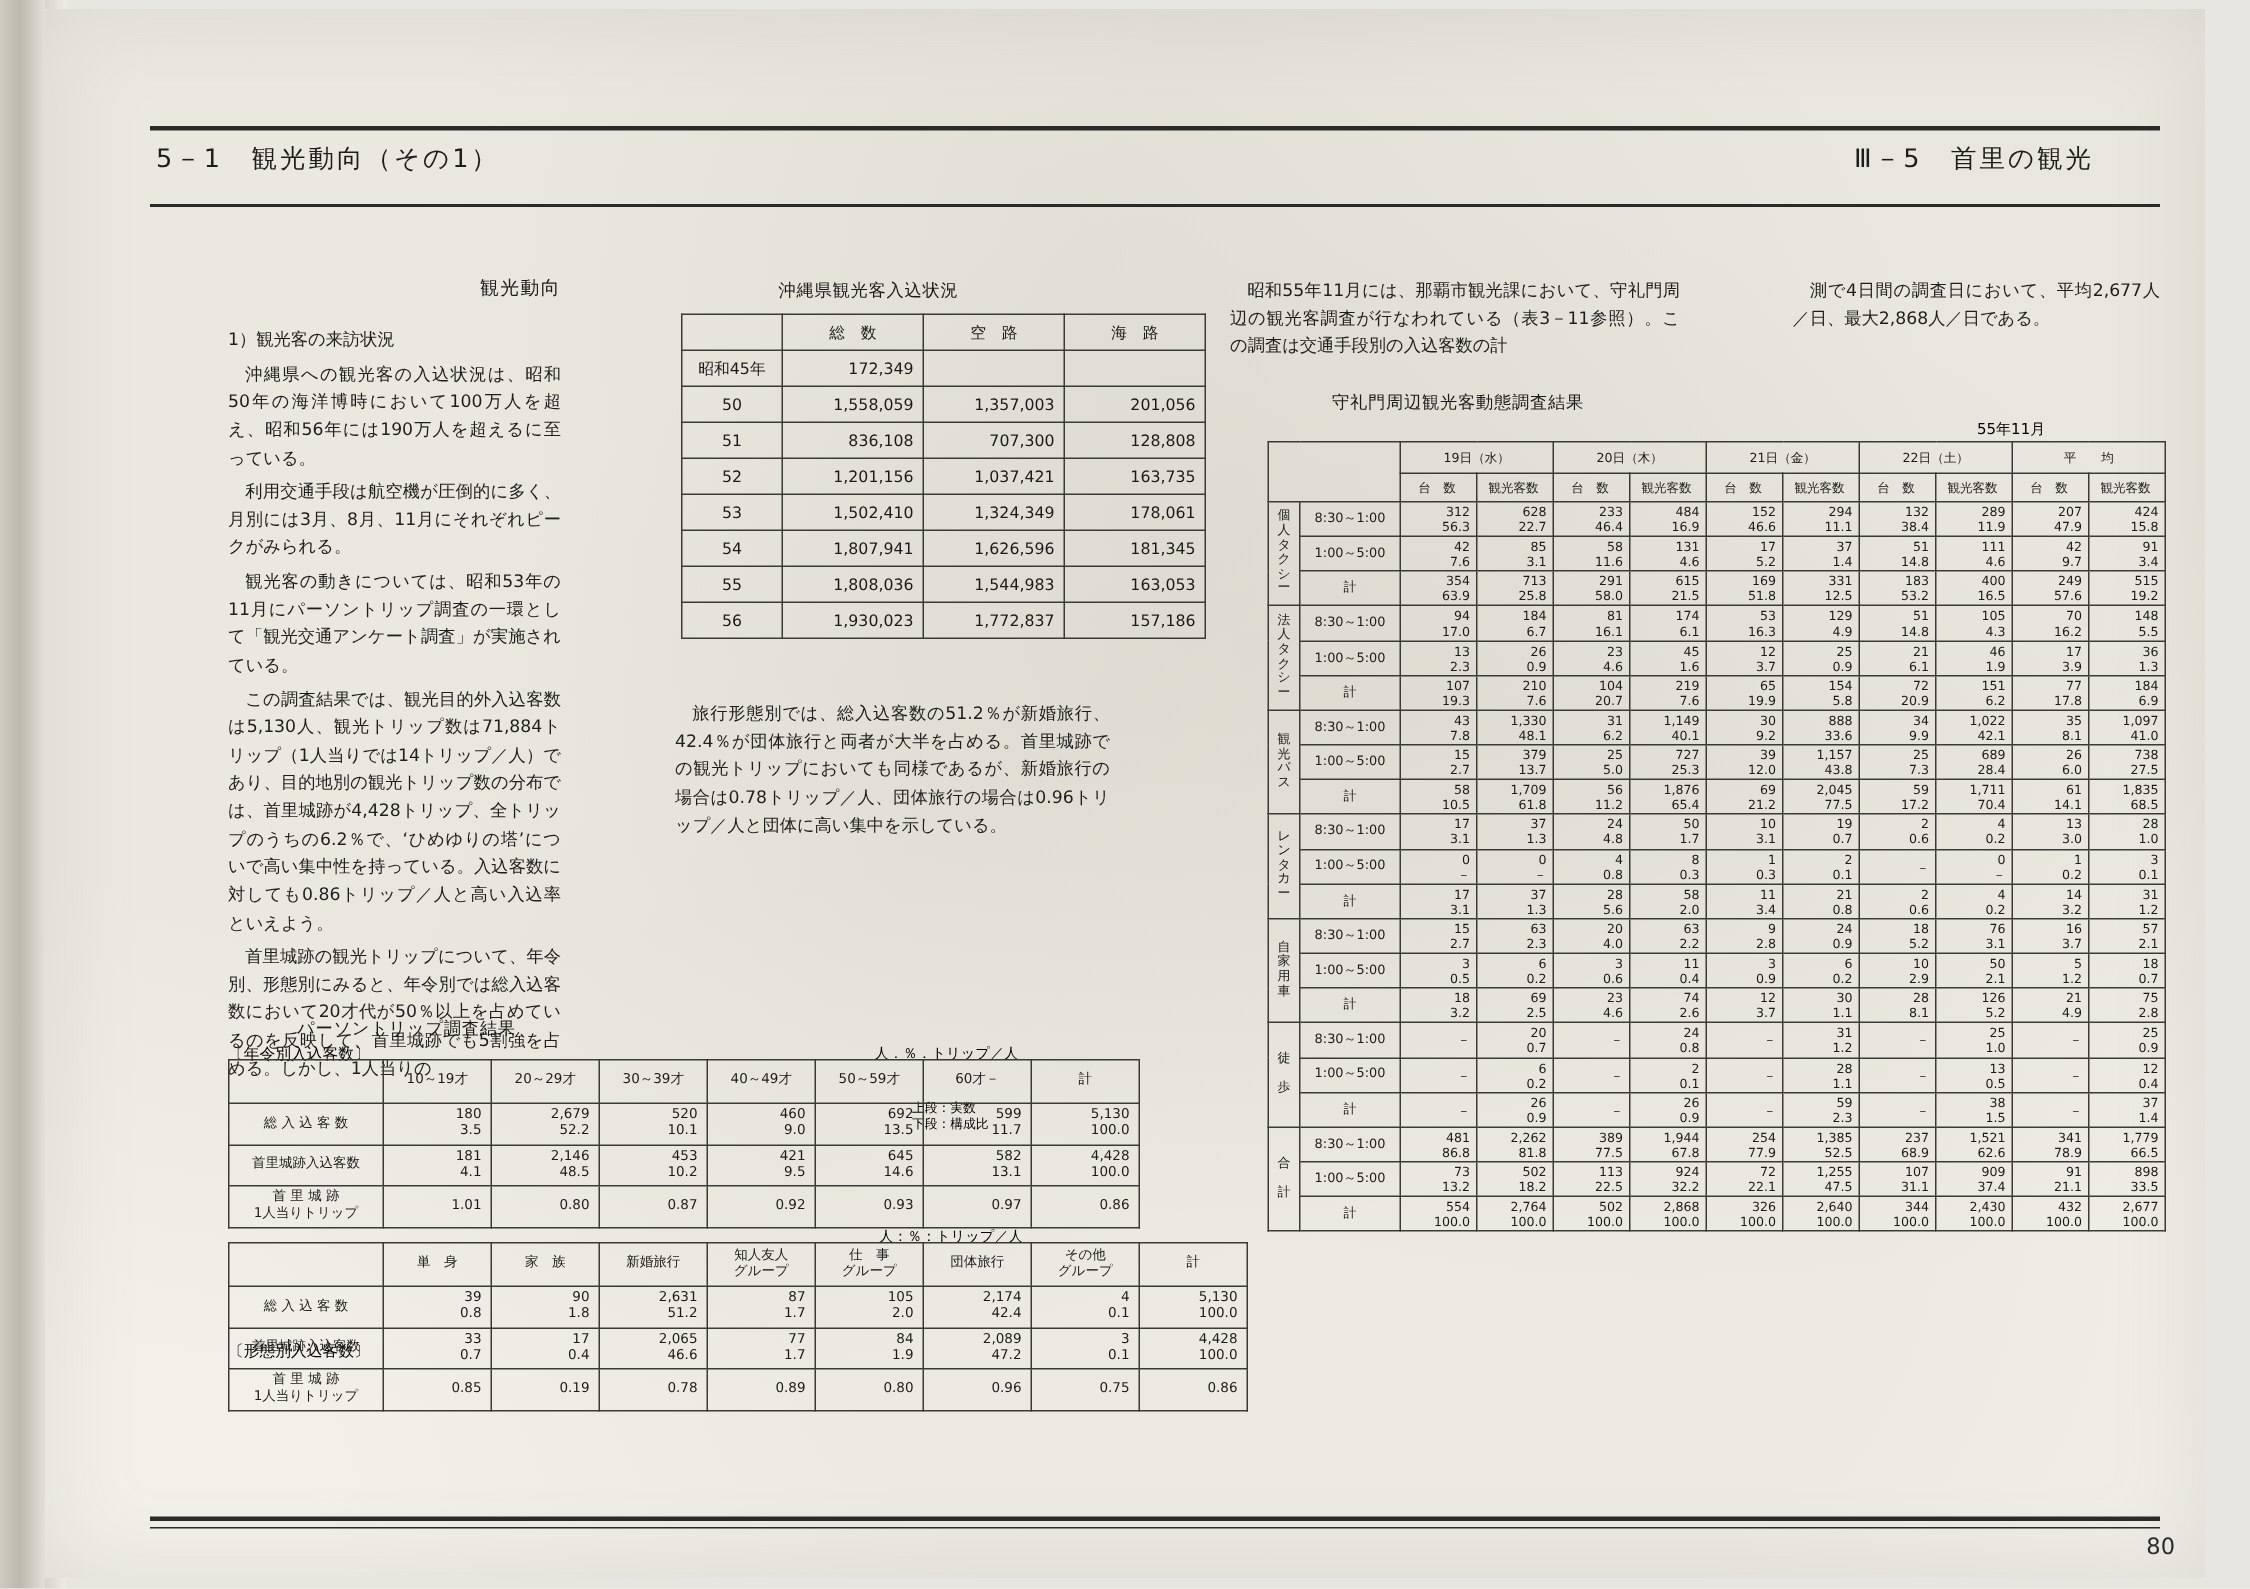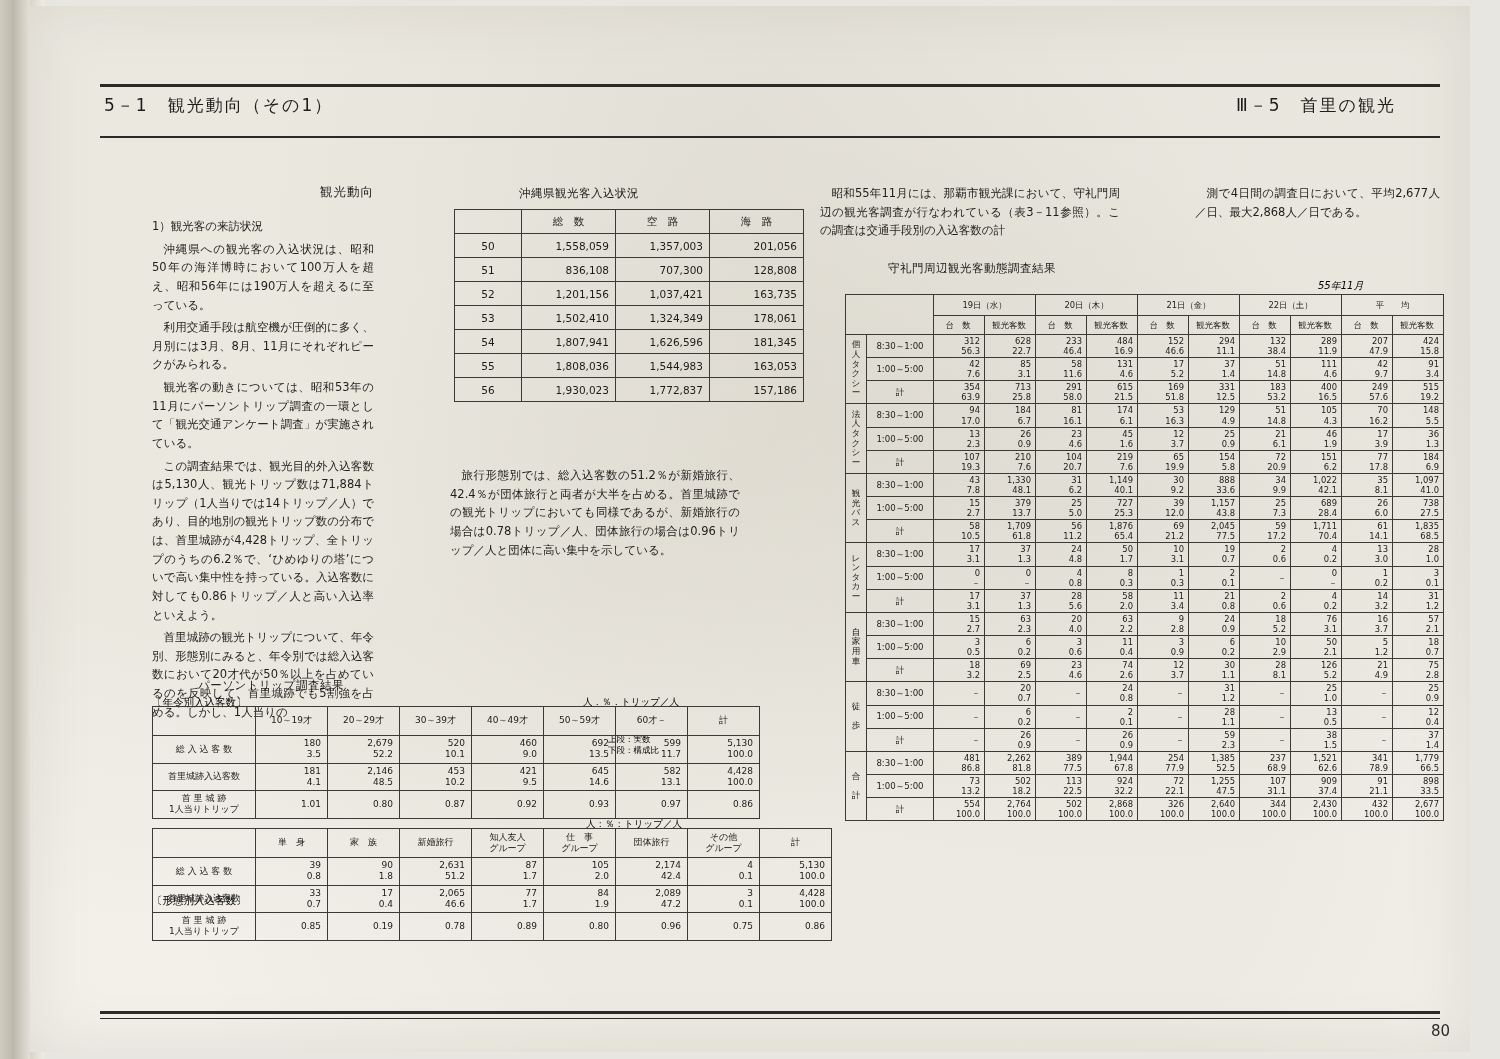--- a/index.html
+++ b/index.html
@@ -133,20 +133,26 @@
   <div style="position:absolute;left:489px;top:180px;" class="cap">沖縄県観光客入込状況</div>
   <table class="tbl" id="t-pref">
       <tbody>
         <tr>
           <th class="c-lbl"></th>
           <th class="c-num">総　数</th>
           <th class="c-num">空　路</th>
           <th class="c-num">海　路</th>
         </tr>
         <tr>
+          <td class="c-lbl lbl">昭和45年</td>
+          <td class="c-num num">172,349</td>
+          <td class="c-num num"></td>
+          <td class="c-num num"></td>
+        </tr>
+        <tr>
           <td class="c-lbl lbl">50</td>
           <td class="c-num num">1,558,059</td>
           <td class="c-num num">1,357,003</td>
           <td class="c-num num">201,056</td>
         </tr>
         <tr>
           <td class="c-lbl lbl">51</td>
           <td class="c-num num">836,108</td>
           <td class="c-num num">707,300</td>
           <td class="c-num num">128,808</td>
@@ -189,21 +195,21 @@
   </div>
 
   <div class="col3" style="width:300px;">
     <div class="para para-indent">昭和55年11月には、那覇市観光課において、守礼門周辺の観光客調査が行なわれている（表3－11参照）。この調査は交通手段別の入込客数の計</div>
   </div>
   <div class="col4">
     <div class="para para-indent">測で4日間の調査日において、平均2,677人／日、最大2,868人／日である。</div>
   </div>
 
   <div style="position:absolute;left:858px;top:255px;" class="cap">守礼門周辺観光客動態調査結果</div>
-  <div style="position:absolute;left:1288px;top:273px;font-size:10px;font-style:italic;">55年11月</div>
+  <div style="position:absolute;left:1288px;top:273px;font-size:10px;">55年11月</div>
 
   <table class="tbl" id="t-age">
       <tbody>
         <tr>
           <th class="two-line" style="width: 96px; height: 24px;"></th>
           <th class="two-line" style="width: 62px; height: 24px;">10～19才</th>
           <th class="two-line" style="width: 62px; height: 24px;">20～29才</th>
           <th class="two-line" style="width: 62px; height: 24px;">30～39才</th>
           <th class="two-line" style="width: 62px; height: 24px;">40～49才</th>
           <th class="two-line" style="width: 62px; height: 24px;">50～59才</th>

